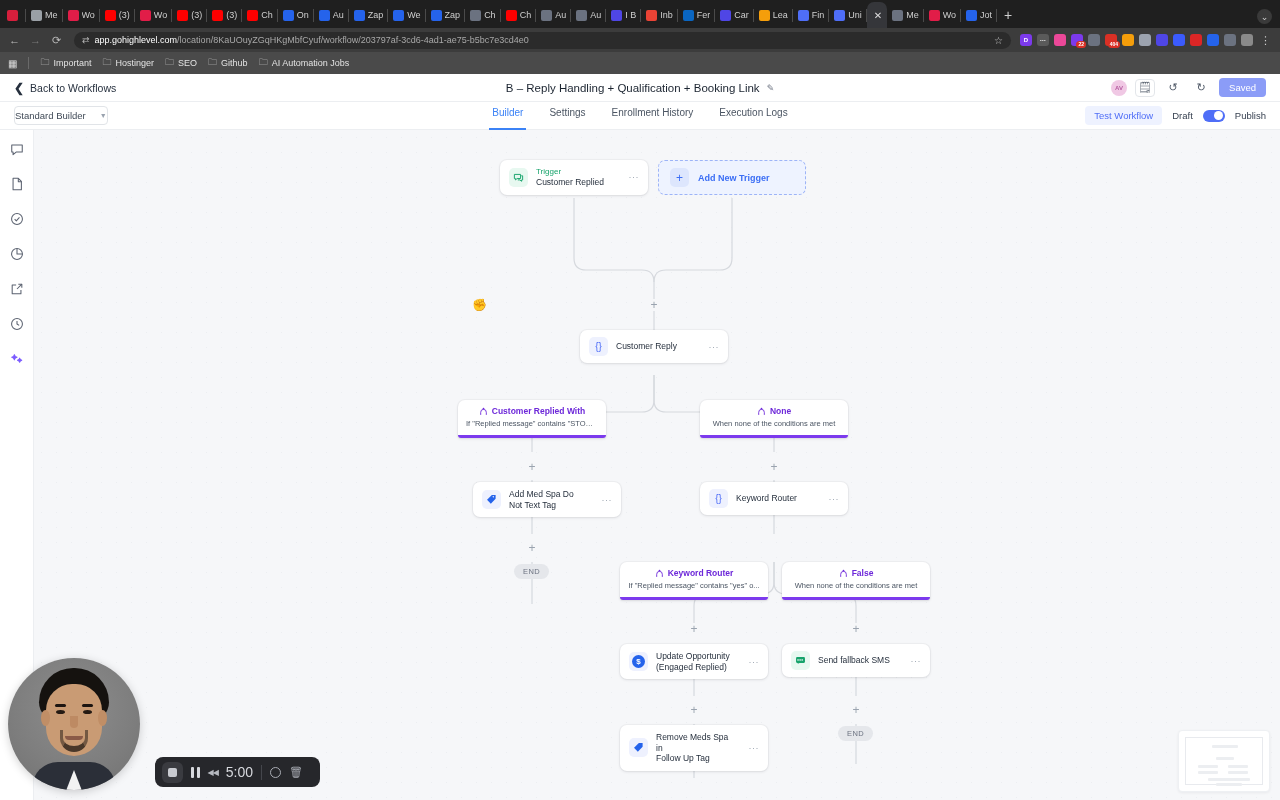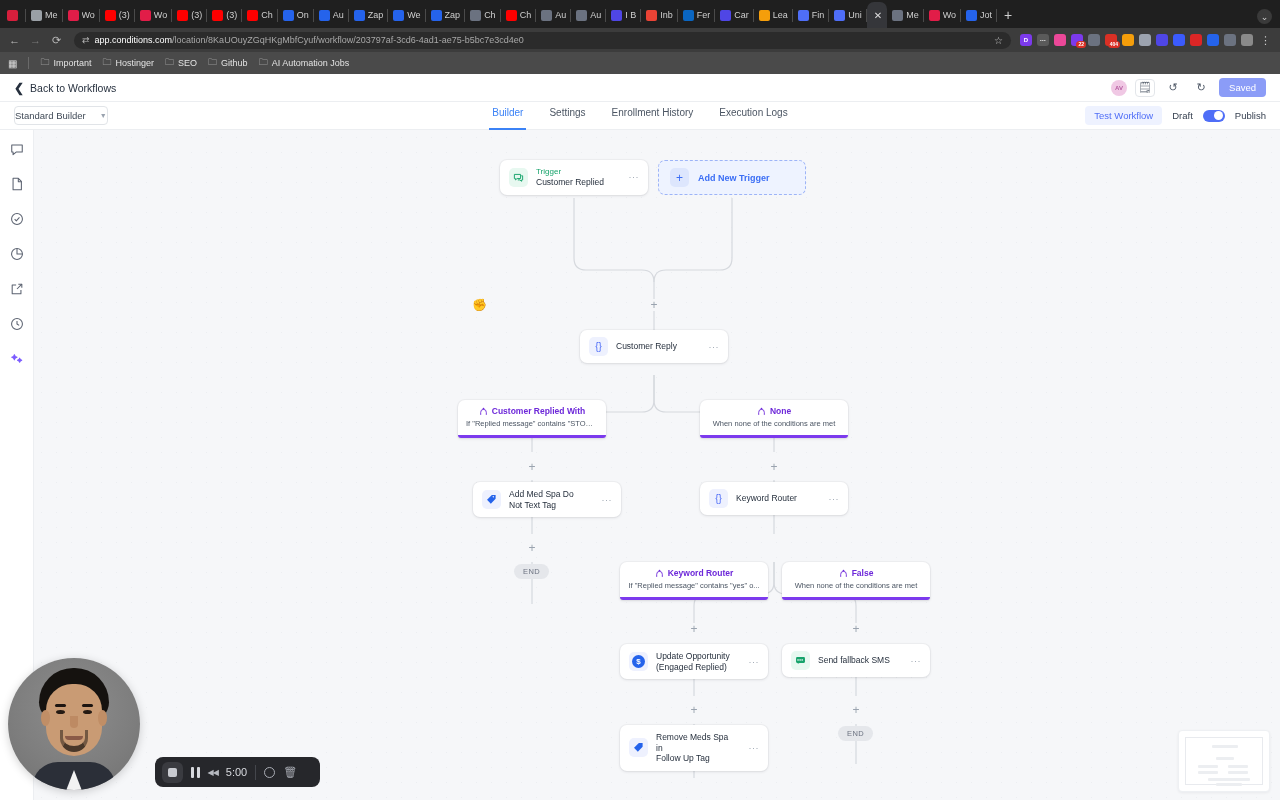--- a/index.html
+++ b/index.html
@@ -290,21 +290,21 @@
     padding: 0 7px; gap: 8px; z-index: 20;
   }
   .rec-stop {
     width: 21px; height: 21px; border-radius: 6px; background: #3a3b40;
     display: flex; align-items: center; justify-content: center;
   }
   .rec-stop i { width: 9px; height: 9px; background: #c9cbd1; border-radius: 2px; display:block; }
   .rec-pause { display: flex; gap: 2.5px; }
   .rec-pause i { width: 3px; height: 11px; background: #d7d9de; border-radius: 1px; display:block; }
   .rec-rew { color: #b6b9c0; font-size: 8px; letter-spacing: -1px; }
-  .rec-time { color: #d7d9de; font-size: 11px; }
+  .rec-time { color: #d7d9de; font-size: 14px; }
   .rec-div { width: 1px; height: 15px; background: #44464c; }
   .rec-circ { width: 11px; height: 11px; border: 1.4px solid #a9acb4; border-radius: 50%; }
   .rec-trash { color: #a9acb4; font-size: 11px; }
 </style>
 </head>
 <body>
 
 <div class="browser">
 
   <div class="tabstrip">
@@ -428,21 +428,21 @@
       <div class="chev-down">⌄</div>
     </div>
   </div>
 
   <div class="toolbar">
     <div class="nav-btn">←</div>
     <div class="nav-btn dim">→</div>
     <div class="nav-btn">⟳</div>
     <div class="omnibox">
       <span class="omni-icon">⇄</span>
-      <span class="omni-url"><span class="host">app.conditions.com</span><span class="path">/location/8KaUOuyZGqHKgMbfCyuf/workflow/203797af-3cd6-4ad1-ae75-b5bc7e3cd4e0</span></span>
+      <span class="omni-url"><span class="host">app.gohighlevel.com</span><span class="path">/location/8KaUOuyZGqHKgMbfCyuf/workflow/203797af-3cd6-4ad1-ae75-b5bc7e3cd4e0</span></span>
       <span class="omni-star">☆</span>
     </div>
     <div class="ext-row" id="ext-host">
         <div class="ext" style="background: rgb(124, 58, 237);">D</div>
         <div class="ext" style="background: rgb(90, 90, 90);">···</div>
         <div class="ext" style="background: rgb(236, 72, 153);"></div>
         <div class="ext" style="background: rgb(124, 58, 237);">
           <span class="ext-badge">22</span>
         </div>
         <div class="ext" style="background: rgb(107, 114, 128);"></div>
@@ -487,20 +487,24 @@
         </div>
       </div>
   </div>
 
   <div class="app">
 
     <div class="app-header">
       <div class="back-link">
         <span class="back-chev">❮</span>
         <span>Back to Workflows</span>
+      </div>
+      <div class="wf-title-wrap">
+        <span class="wf-title">B – Reply Handling + Qualification + Booking Link</span>
+        <span class="pencil">✎</span>
       </div>
       <div class="hdr-right">
         <div class="avatar-chip">AV</div>
         <div class="icon-btn boxed">🗒</div>
         <div class="icon-btn">↺</div>
         <div class="icon-btn">↻</div>
         <div class="saved-btn">Saved</div>
       </div>
     </div>
 

